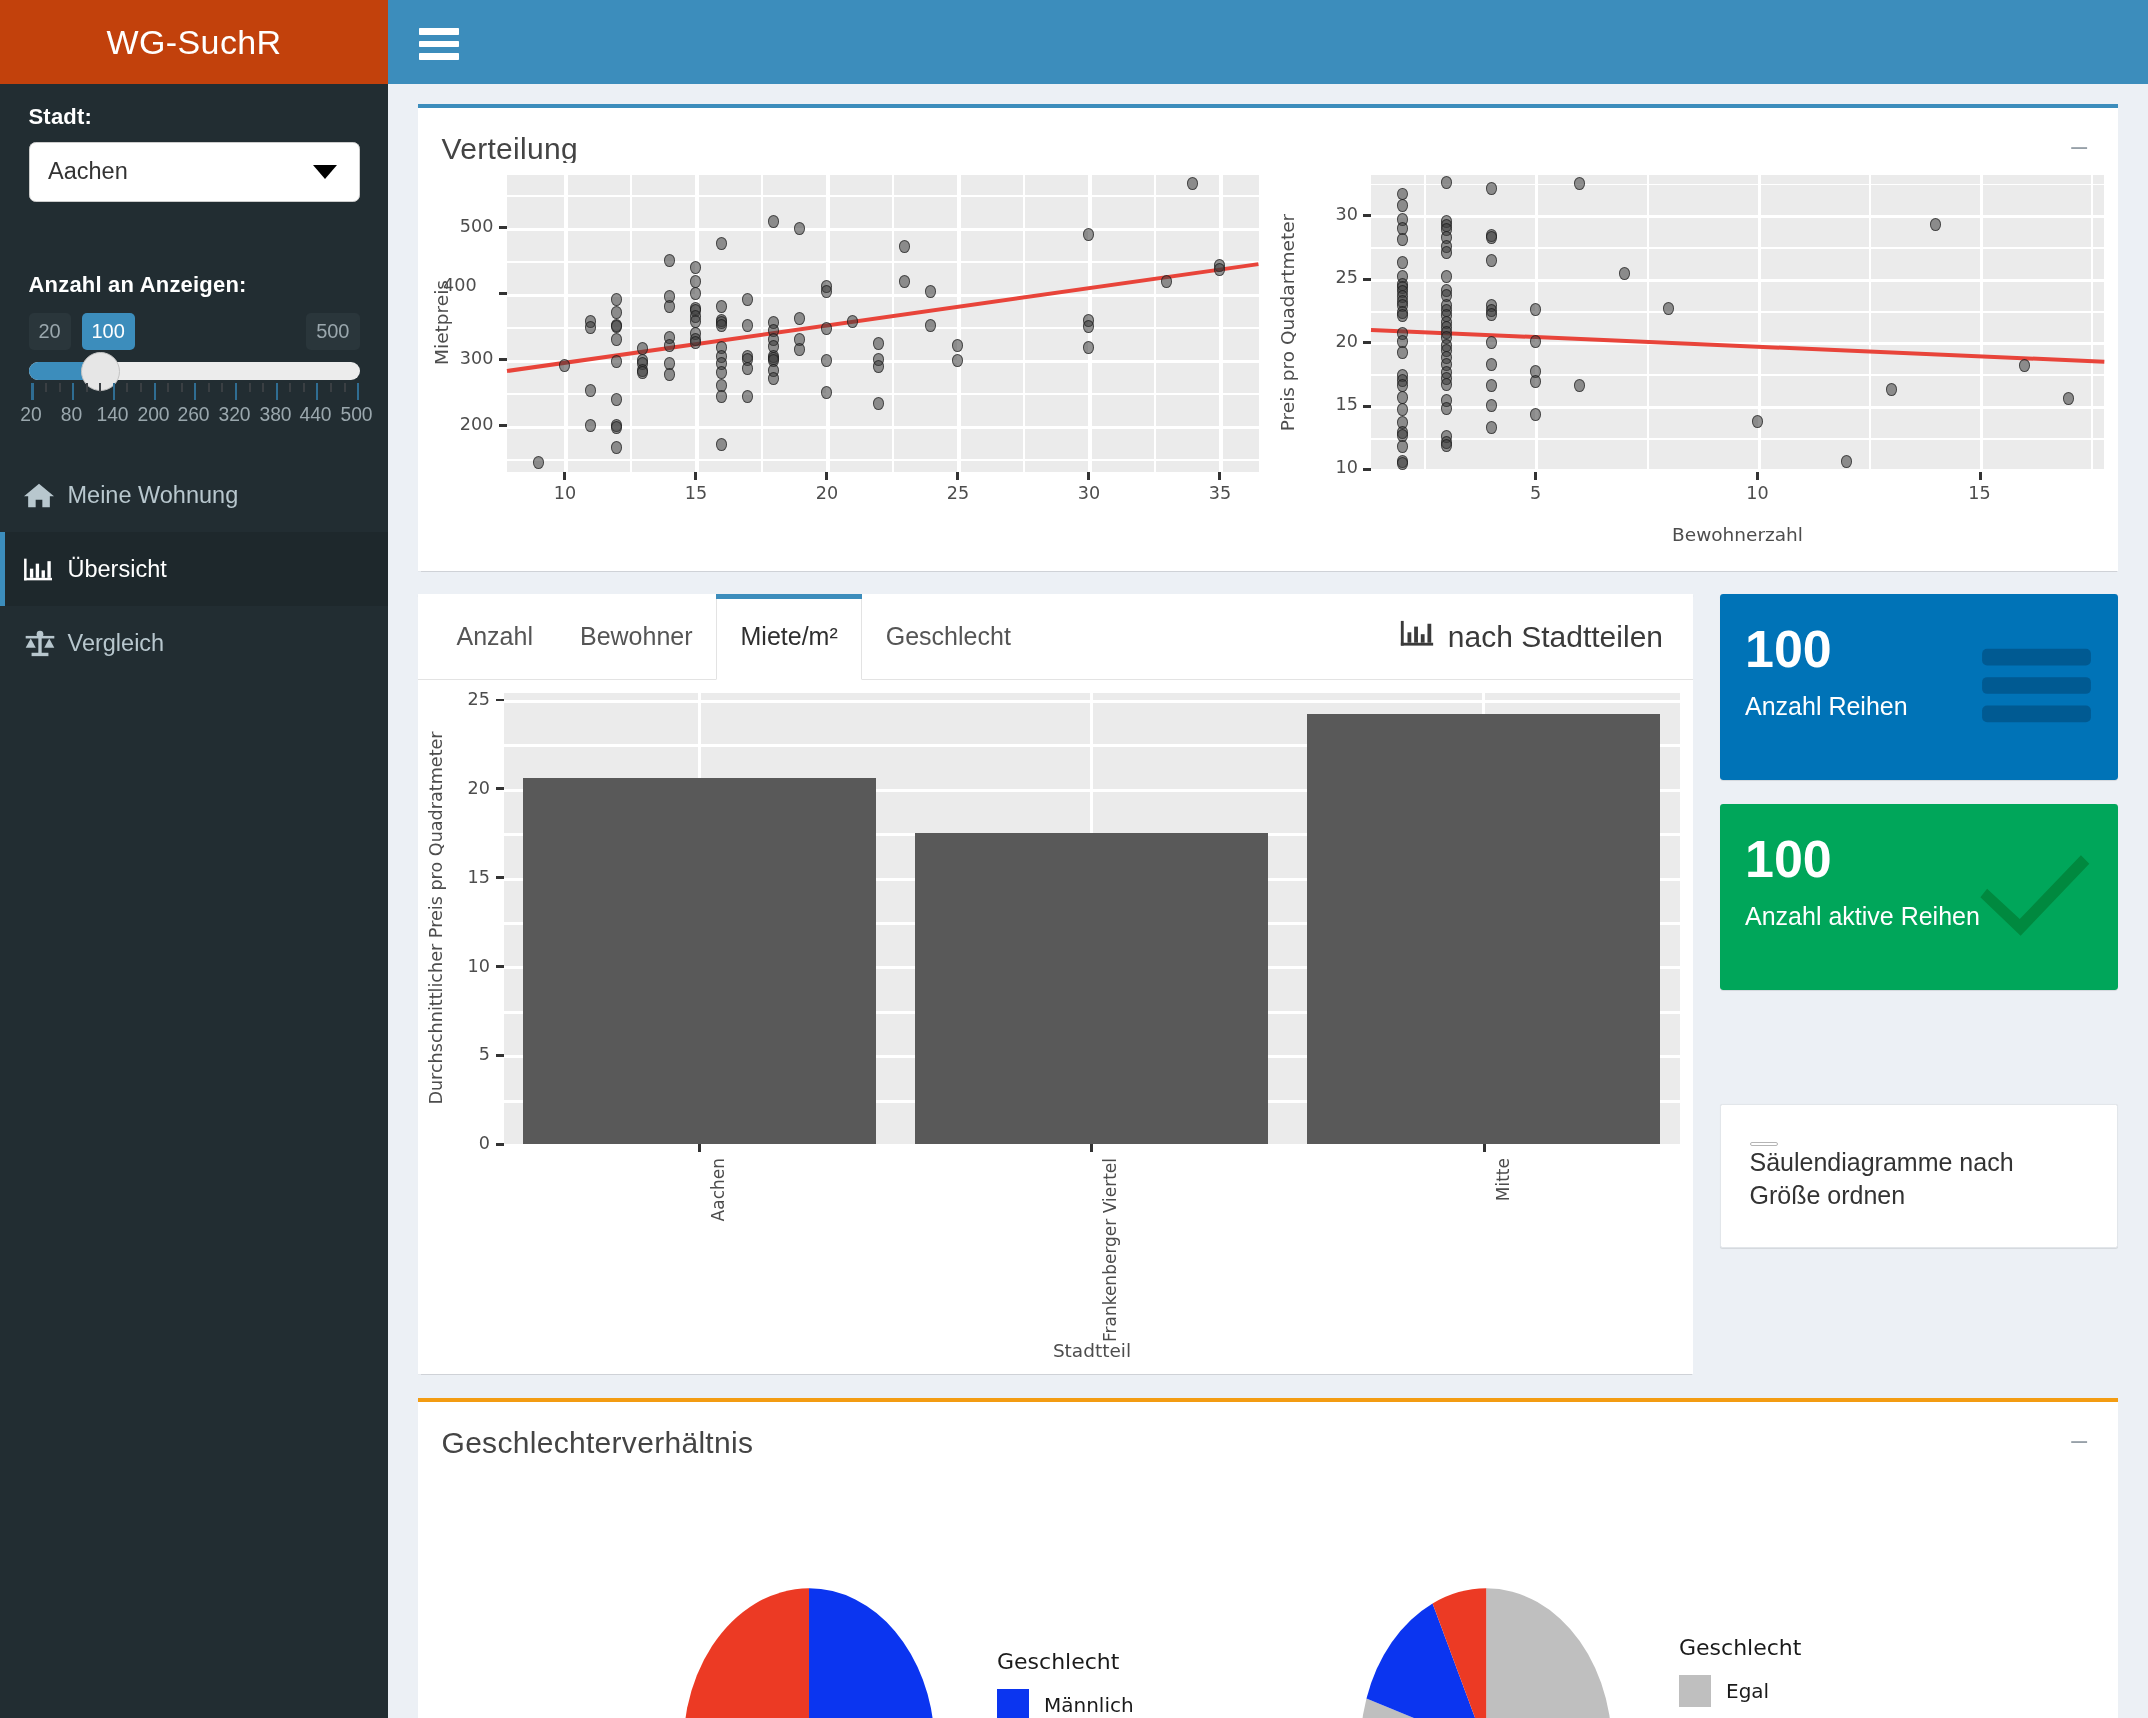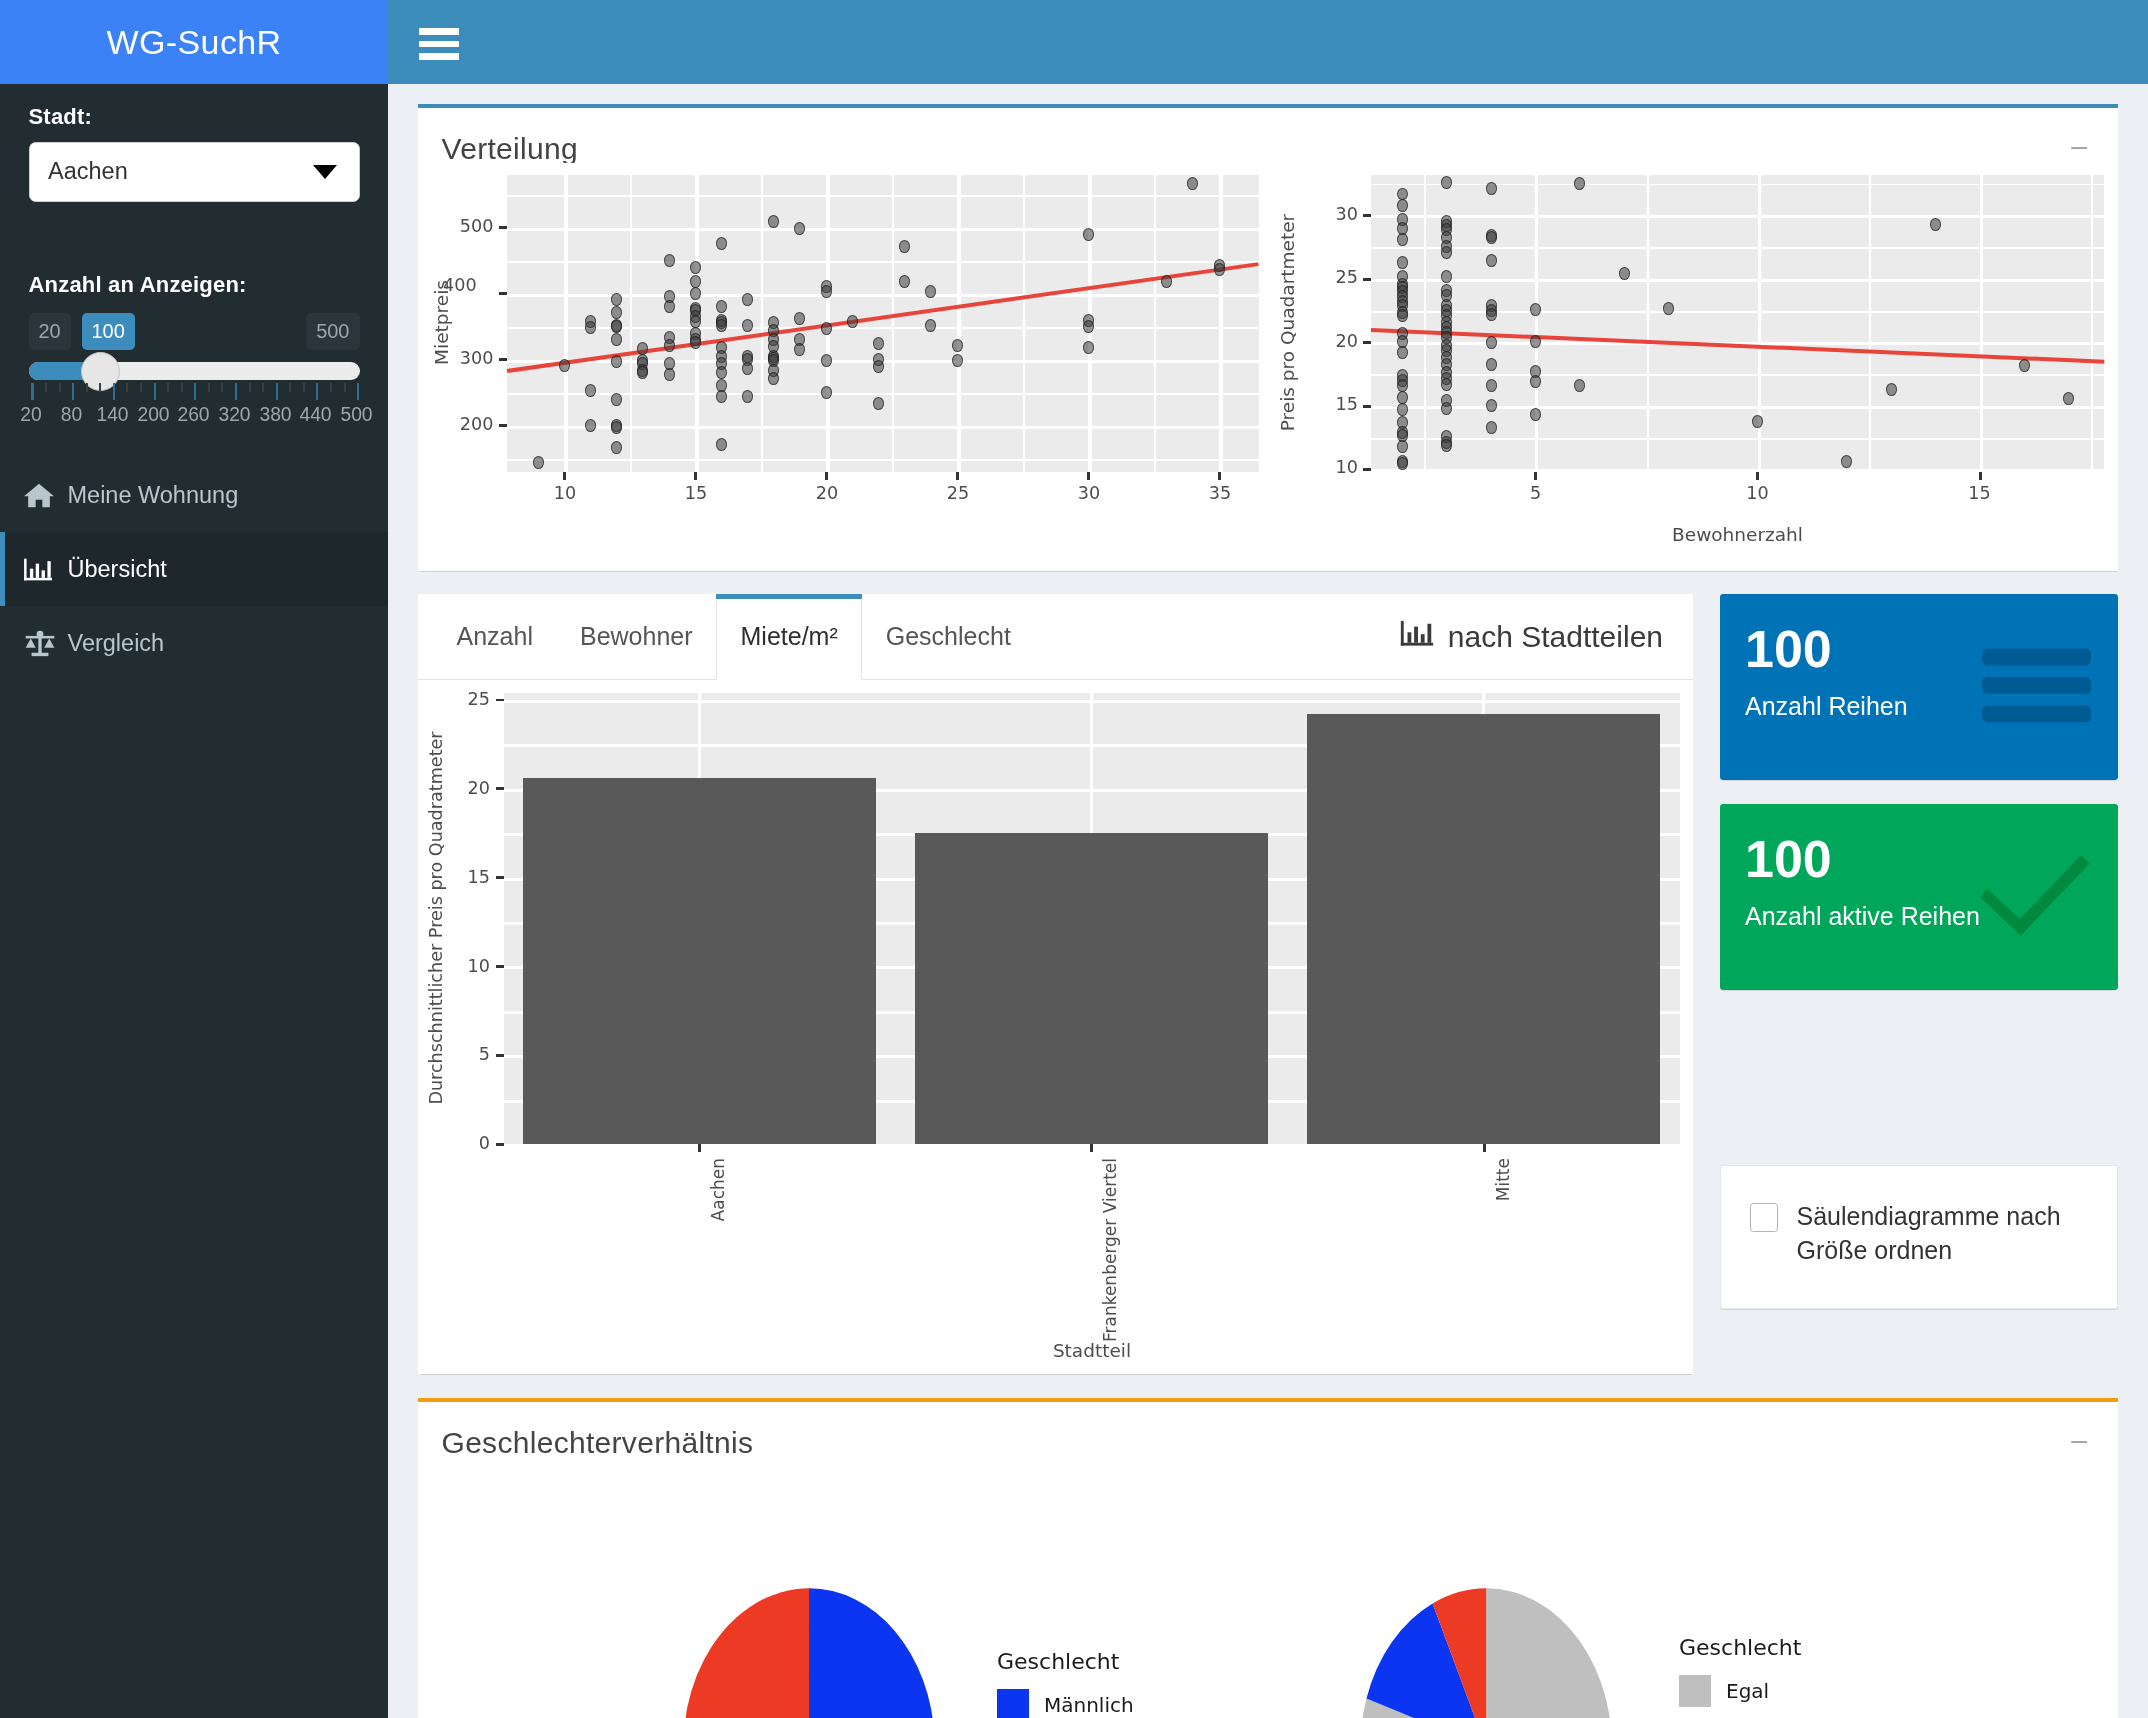--- a/index.html
+++ b/index.html
@@ -7,21 +7,21 @@
     width: 2148px; height: 1718px;
     font-family: "Liberation Sans", sans-serif;
     background: #ecf0f5;
     overflow: hidden;
   }
 
   
   #topbar { position: absolute; top: 0; left: 0; width: 2148px; height: 84px; }
   #logo-box {
     position: absolute; left: 0; top: 0; width: 388px; height: 84px;
-    background: #3b82f6; color: #fff;
+    background: #c2410c; color: #fff;
     display: flex; align-items: center; justify-content: center;
     font-size: 34px; font-weight: 300; letter-spacing: 0.4px;
   }
   #navbar-strip {
     position: absolute; left: 388px; top: 0; width: 1760px; height: 84px;
     background: #3c8dbc;
   }
   #hamburger {
     position: absolute; left: 31px; top: 28px; width: 40px; height: 32px;
     display: flex; flex-direction: column; justify-content: space-between;
@@ -658,21 +658,21 @@
   <div class="info" style="position:absolute;left:1332px;top:720px;width:398px;height:186px;background:#00a65a;padding:28.5px 25px;">
     <div class="info-num">100</div>
     <div class="info-txt">Anzahl aktive Reihen</div>
     <div class="info-ic" style="right:22px;">
       <svg width="124" height="94" viewBox="0 0 148 112">
         <path d="M10 58 L18 48 L57 84 L130 8 L140 18 L58 104 Z" fill="#00893f"></path>
       </svg>
     </div>
   </div>
 
-  <div class="checkbox-card" style="position:absolute;left:1332px;top:1081px;width:398px;height:144px;">
+  <div class="checkbox-card" style="position:absolute;left:1332px;top:1020px;width:398px;height:144px;flex-direction:column;">
     <div class="cb"></div>
     <div class="cb-lab">Säulendiagramme nach Größe ordnen</div>
   </div>
 
   <div class="box orange" style="position:absolute;left:30px;top:1314px;width:1700px;height:386px;">
     <div class="box-title">Geschlechterverhältnis</div>
     <div class="collapse-btn">–</div>
     <div id="pie1" style="position:absolute;left:0px;top:94px;width:850px;height:292px;">
         <svg width="850" height="292" style="position: absolute; left: 0px; top: 0px;" viewBox="0 0 1013 348">
           <path d="M 466 300 L 466 110 A 150 190 0 1 1 318.6569123906967 335.60244977128764 Z" fill="#0b35f0"></path>

